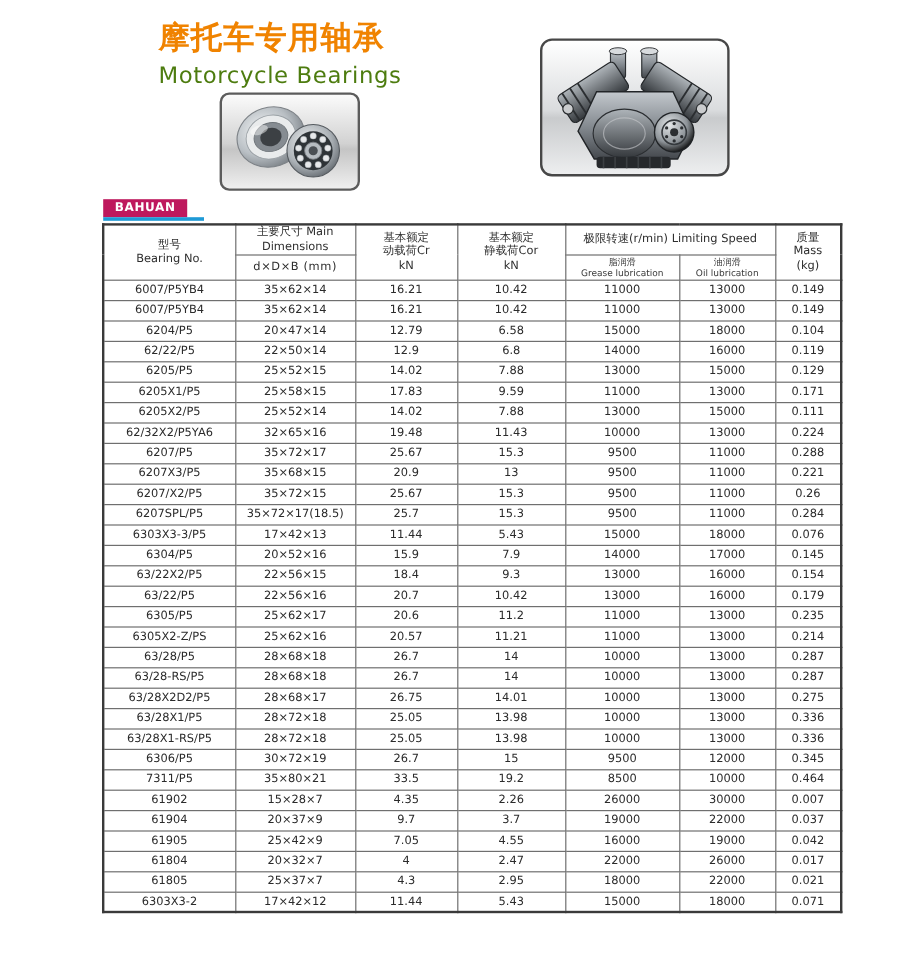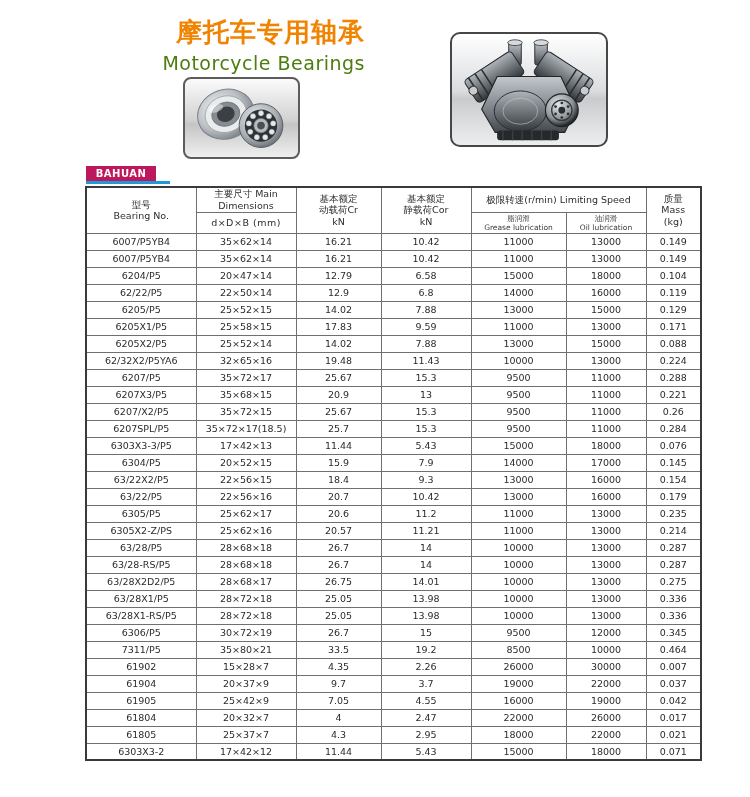--- a/index.html
+++ b/index.html
@@ -5,21 +5,21 @@
   * { margin:0; padding:0; box-sizing:border-box; }
   html,body { background:#ffffff; }
   body {
     width:750px; height:797px; position:relative;
     font-family:"DejaVu Sans","Liberation Sans",sans-serif;
     color:#2e2e2e;
   }
   .page { position:relative; width:750px; height:797px; background:#fff; overflow:hidden; }
 
   
-  .title-block { position:absolute; left:120px; top:18px; width:245px; text-align:right; }
+  .title-block { position:absolute; left:132px; top:18px; width:245px; text-align:left; }
   .title-zh { color:#F08300; font-size:26px; font-weight:bold; letter-spacing:1px; line-height:1.1; }
   .title-en { color:#4d7c0f; font-size:19px; margin-top:5px; letter-spacing:0.5px; }
 
   
   .photo { position:absolute; overflow:hidden; }
   .bearing-photo {
     left:183px; top:77px; width:117px; height:82px;
     border:2px solid #5c5c5c; border-radius:8px;
     background:linear-gradient(180deg,#fbfbfb 0%,#d2d2d2 52%,#c5c5c5 58%,#efefef 100%);
   }
@@ -276,21 +276,21 @@
             <td>13000</td>
             <td>0.171</td>
           </tr>
           <tr>
             <td>6205X2/P5</td>
             <td>25×52×14</td>
             <td>14.02</td>
             <td>7.88</td>
             <td>13000</td>
             <td>15000</td>
-            <td>0.088</td>
+            <td>0.111</td>
           </tr>
           <tr>
             <td>62/32X2/P5YA6</td>
             <td>32×65×16</td>
             <td>19.48</td>
             <td>11.43</td>
             <td>10000</td>
             <td>13000</td>
             <td>0.224</td>
           </tr>
@@ -334,21 +334,21 @@
             <td>6303X3-3/P5</td>
             <td>17×42×13</td>
             <td>11.44</td>
             <td>5.43</td>
             <td>15000</td>
             <td>18000</td>
             <td>0.076</td>
           </tr>
           <tr>
             <td>6304/P5</td>
-            <td>20×52×15</td>
+            <td>20×52×16</td>
             <td>15.9</td>
             <td>7.9</td>
             <td>14000</td>
             <td>17000</td>
             <td>0.145</td>
           </tr>
           <tr>
             <td>63/22X2/P5</td>
             <td>22×56×15</td>
             <td>18.4</td>

